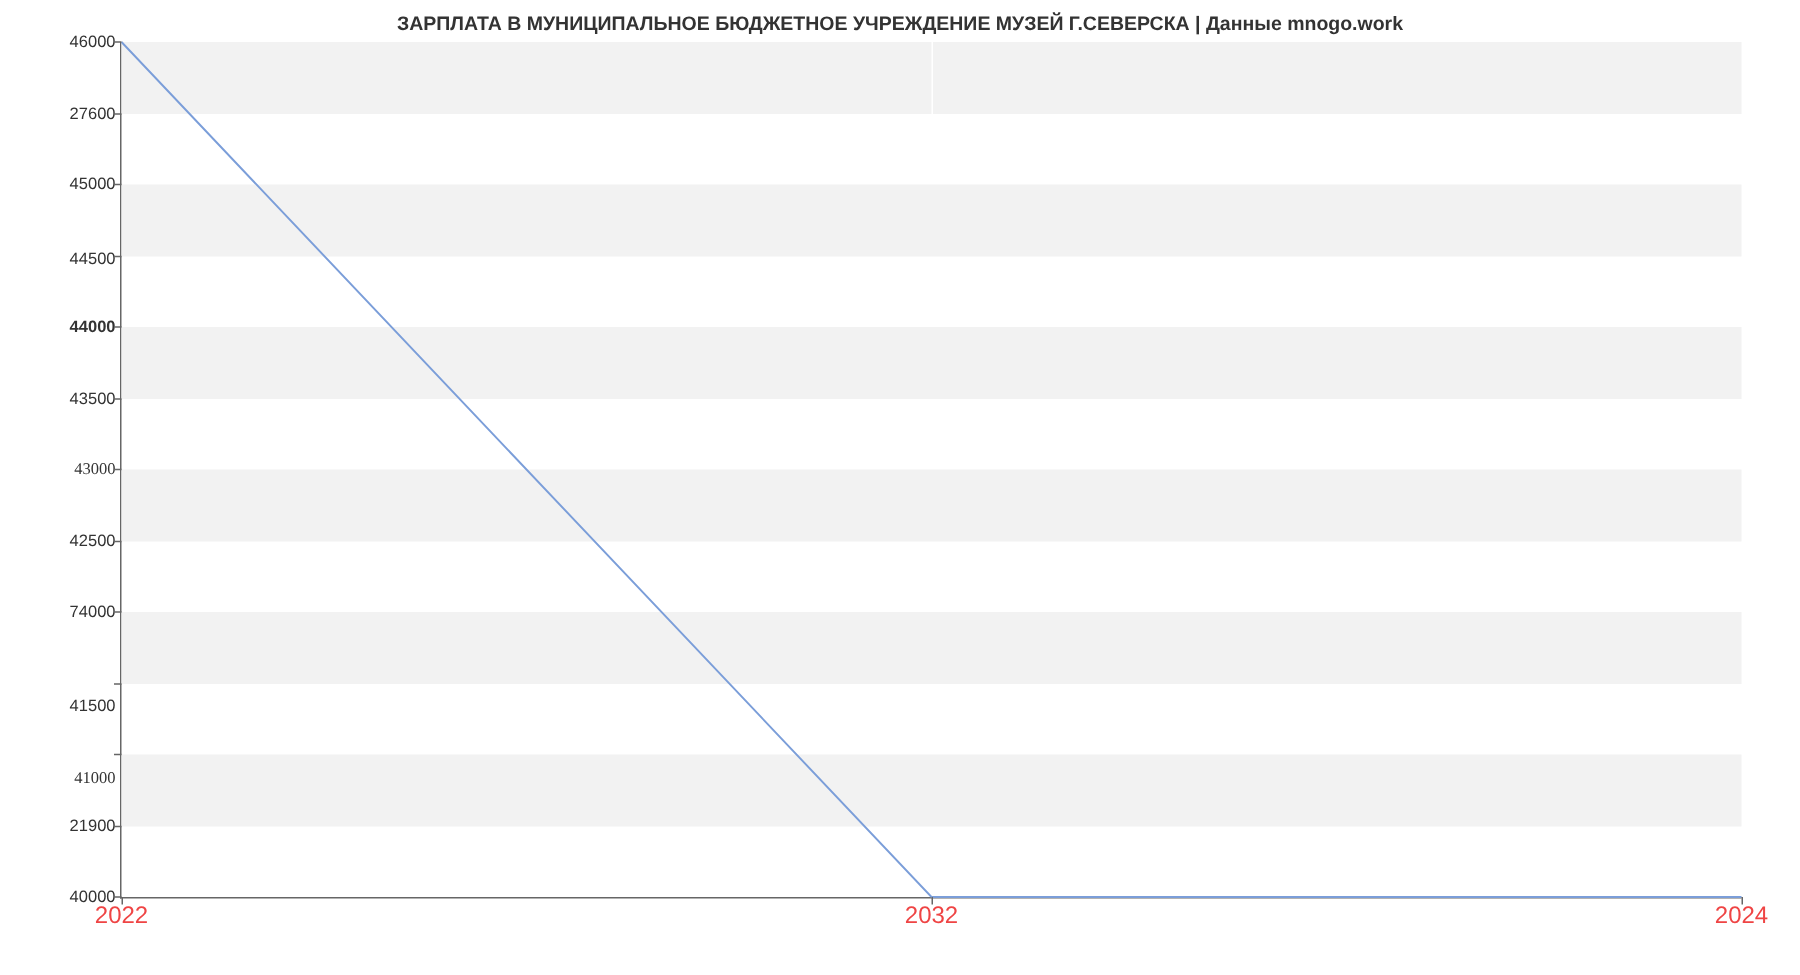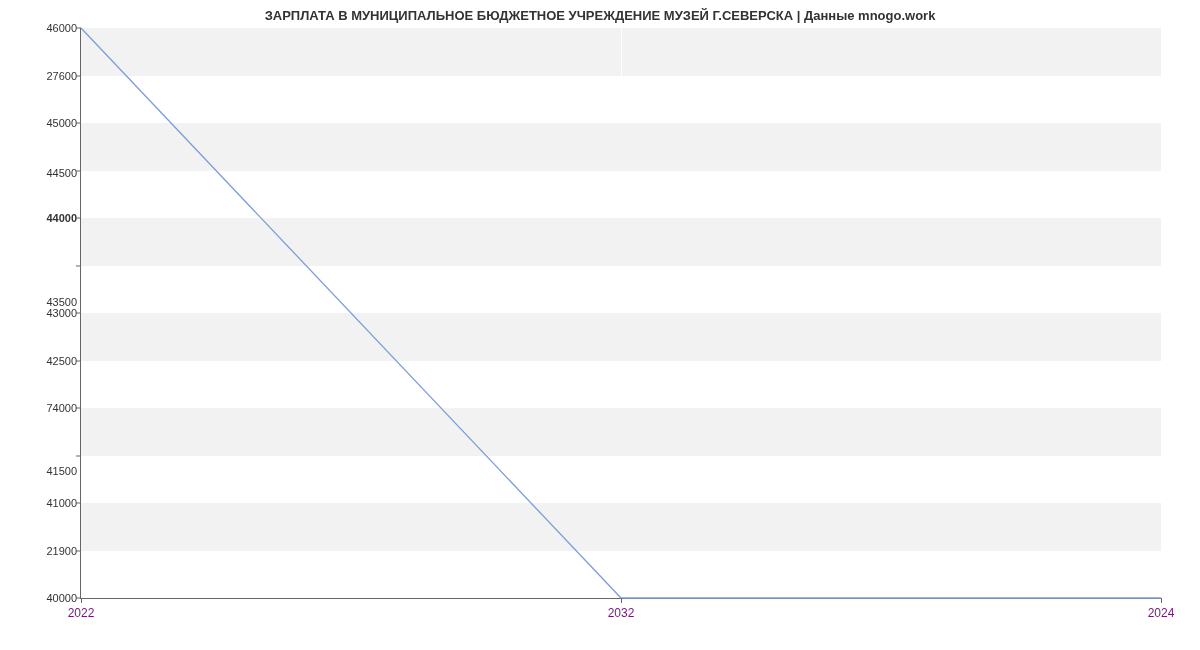--- a/index.html
+++ b/index.html
@@ -56,22 +56,22 @@
     left: -5px;
     width: 5px;
     height: 1px;
     background: #666;
     transform: translateY(-0.5px);
   }
   .x-tick {
     position: absolute;
     bottom: -22px;
     transform: translateX(-50%);
-    font-size: 12px;
-    color: #701a75;
+    font-size: 16px;
+    color: #ef4444;
   }
   .x-tick-mark {
     position: absolute;
     bottom: -5px;
     width: 1px;
     height: 5px;
     background: #666;
   }
   .x-grid {
     position: absolute;
@@ -108,31 +108,31 @@
       <div class="band" style="top: 285px; height: 47.5px;"></div>
       <div class="band" style="top: 380px; height: 47.5px;"></div>
       <div class="band" style="top: 475px; height: 47.5px;"></div>
     <svg class="line-svg" id="line-svg" viewBox="0 0 1080 570" preserveAspectRatio="none">
       <polyline id="series-0" class="series-line" points="0,0 540,570 1080,570"></polyline>
     </svg>
   <div class="y-tick" style="top: 570px;">40000</div>
       <div class="y-tick-mark" style="top: 570px;"></div>
       <div class="y-tick" style="top: 522.5px;">21900</div>
       <div class="y-tick-mark" style="top: 522.5px;"></div>
-      <div class="y-tick" style="top: 475px;">41000</div>
+      <div class="y-tick" style="top: 491px; font-family: Liberation Serif, serif;">41000</div>
       <div class="y-tick-mark" style="top: 475px;"></div>
       <div class="y-tick" style="top: 427.5px; margin-top: 15px;">41500</div>
       <div class="y-tick-mark" style="top: 427.5px;"></div>
       <div class="y-tick" style="top: 380px;">74000</div>
       <div class="y-tick-mark" style="top: 380px;"></div>
       <div class="y-tick" style="top: 332.5px;">42500</div>
       <div class="y-tick-mark" style="top: 332.5px;"></div>
-      <div class="y-tick" style="top: 285px;">43000</div>
+      <div class="y-tick" style="top: 285px; font-family: Liberation Serif, serif;">43000</div>
       <div class="y-tick-mark" style="top: 285px;"></div>
-      <div class="y-tick" style="top: 237.5px; margin-top: 36px;">43500</div>
+      <div class="y-tick" style="top: 237.5px;">43500</div>
       <div class="y-tick-mark" style="top: 237.5px;"></div>
       <div class="y-tick" style="top: 190px; font-weight: bold;">44000</div>
       <div class="y-tick-mark" style="top: 190px;"></div>
       <div class="y-tick" style="top: 145px;">44500</div>
       <div class="y-tick-mark" style="top: 142.5px;"></div>
       <div class="y-tick" style="top: 95px;">45000</div>
       <div class="y-tick-mark" style="top: 95px;"></div>
       <div class="y-tick" style="top: 47.5px;">27600</div>
       <div class="y-tick-mark" style="top: 47.5px;"></div>
       <div class="y-tick" style="top: 0px;">46000</div>

